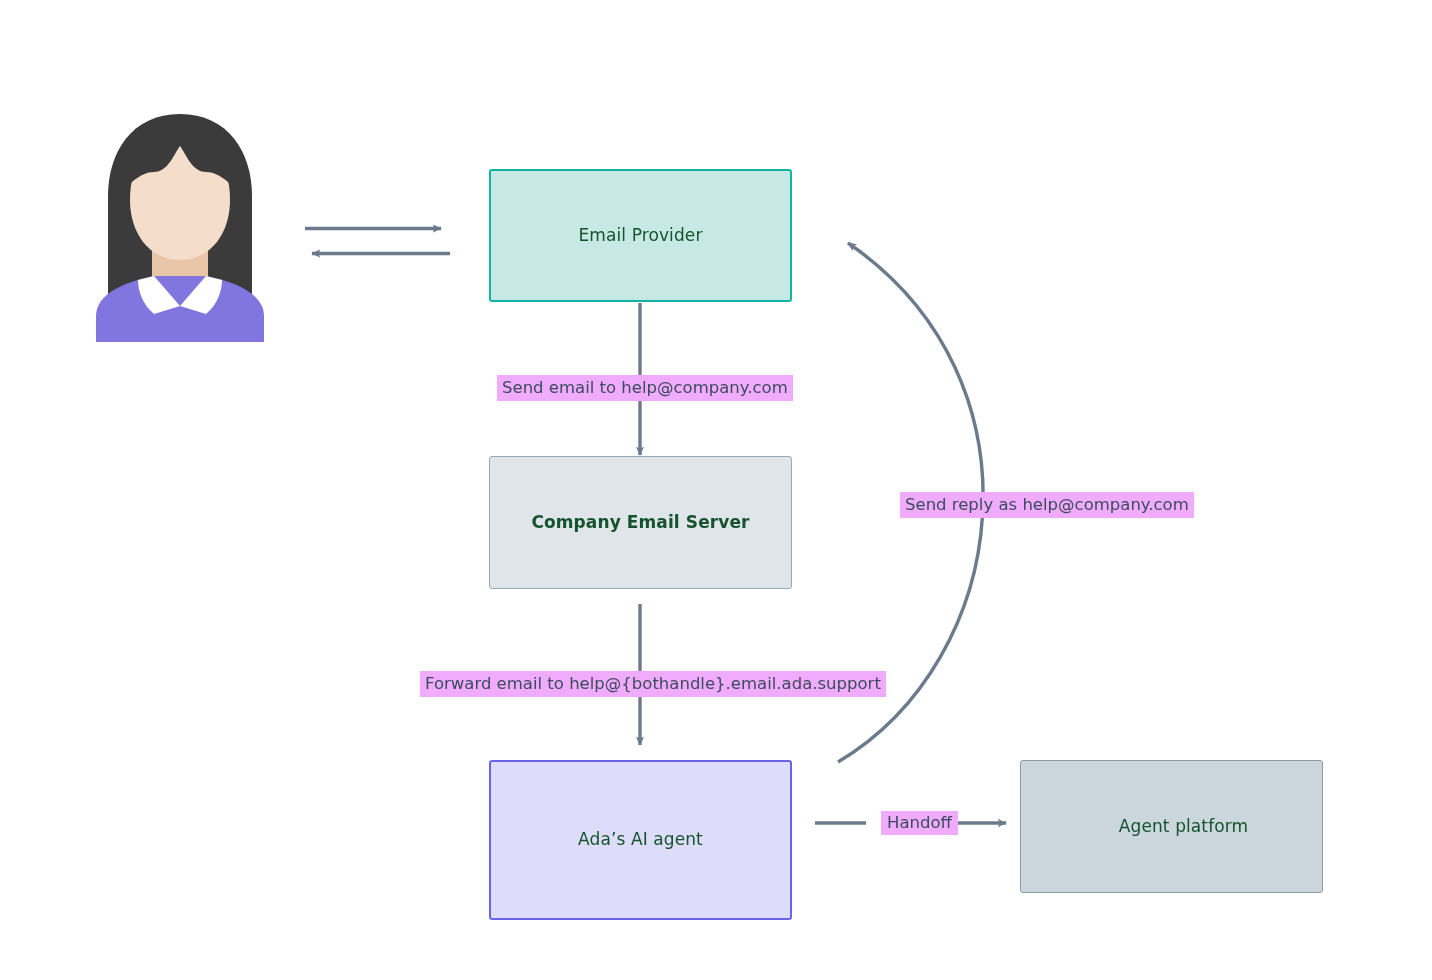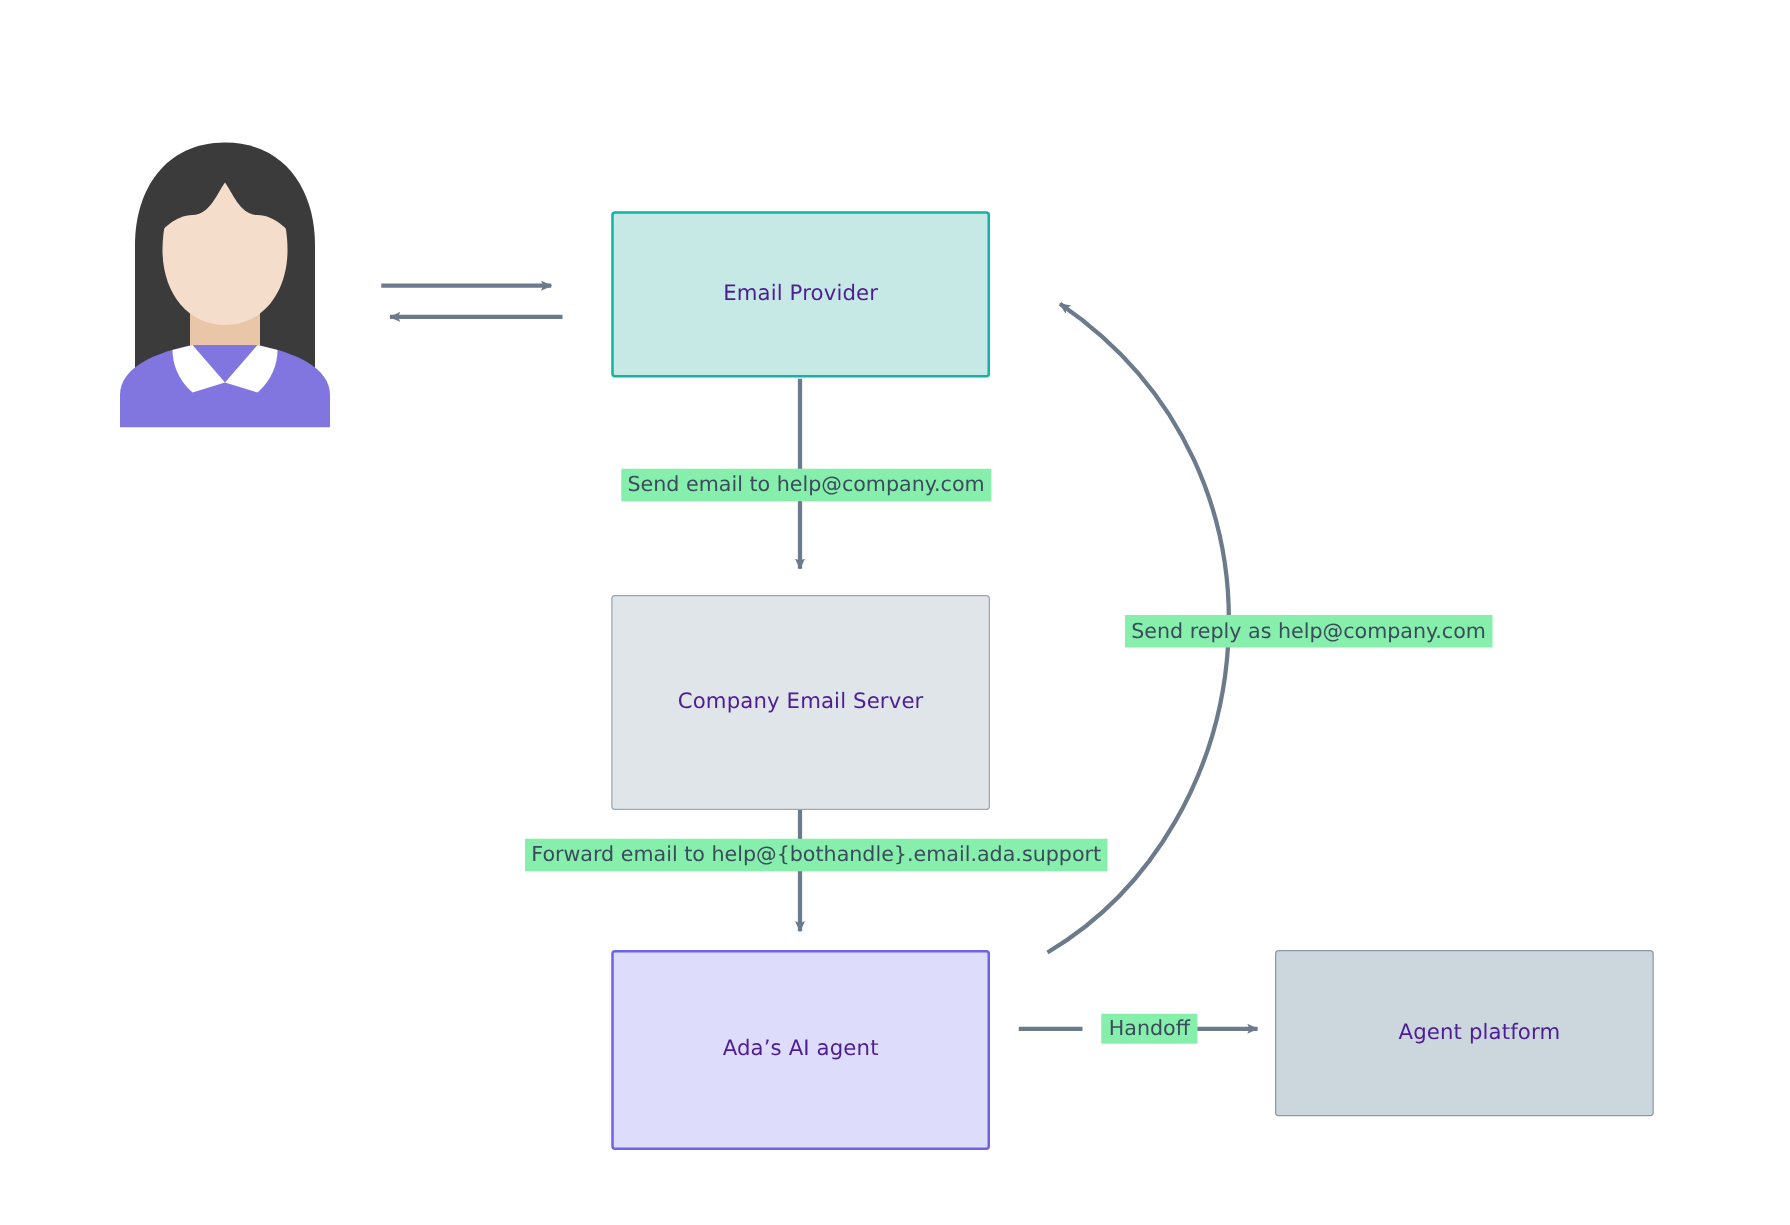--- a/index.html
+++ b/index.html
@@ -33,47 +33,48 @@
     display: flex;
     align-items: center;
     justify-content: center;
     border-radius: 3px;
     text-align: center;
     line-height: 1.25;
   }
   .node-label {
     font-size: 17px;
     letter-spacing: 0.1px;
-    color: #4c1d95;
+    color: #14532d;
     font-family: "DejaVu Sans", "Liberation Sans", sans-serif;
   }
   #node-email-provider {
     left: 489px;  top: 169px;  width: 303px;  height: 133px;
     background: #c7e9e5;
     border: 2px solid #12b3a2;
   }
   #node-company-server {
-    left: 489px;  top: 476px;  width: 303px;  height: 172px;
+    left: 489px;  top: 456px;  width: 303px;  height: 133px;
     background: #e0e5e9;
     border: 1.6px solid #9aa7b4;
+    font-weight: bold;
   }
   #node-ada-agent {
     left: 489px;  top: 760px;  width: 303px;  height: 160px;
     background: #dedcfb;
     border: 2px solid #6c63e8;
   }
   #node-agent-platform {
     left: 1020px; top: 760px;  width: 303px;  height: 133px;
     background: #ccd6dd;
     border: 1.6px solid #8d9aa6;
     padding-left: 24px;
   }
   .edge-label {
     position: absolute;
-    background: #86efac;
+    background: #f0abfc;
     color: #3c4b5c;
     font-size: 16.5px;
     font-family: "DejaVu Sans", "Liberation Sans", sans-serif;
     white-space: nowrap;
     padding: 3px 5px;
     line-height: 1.2;
   }
   #label-send-email      { left: 497px;  top: 375px; }
   #label-forward-email   { left: 420px;  top: 671px; }
   #label-send-reply      { left: 900px;  top: 492px; }

